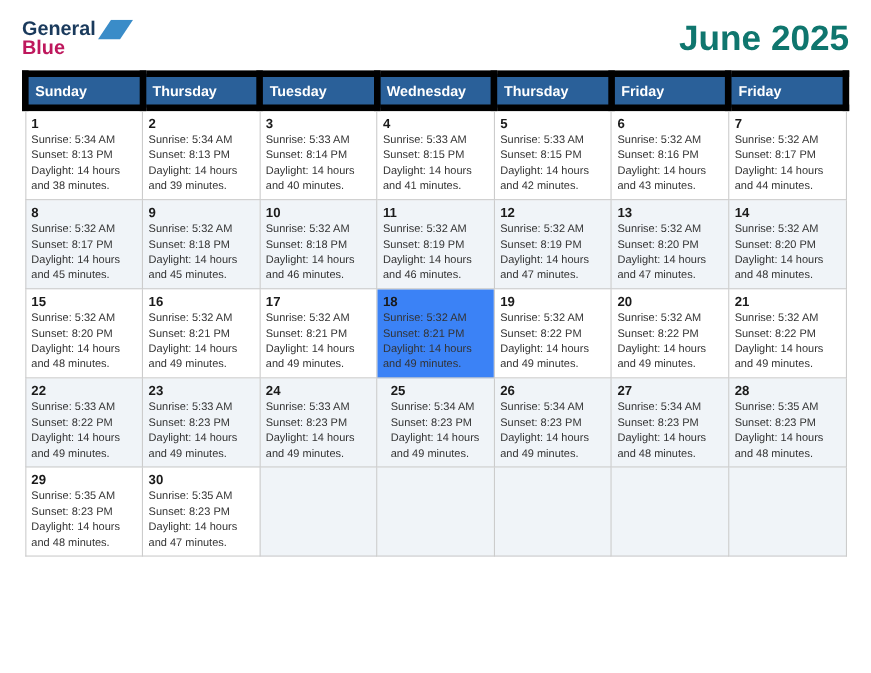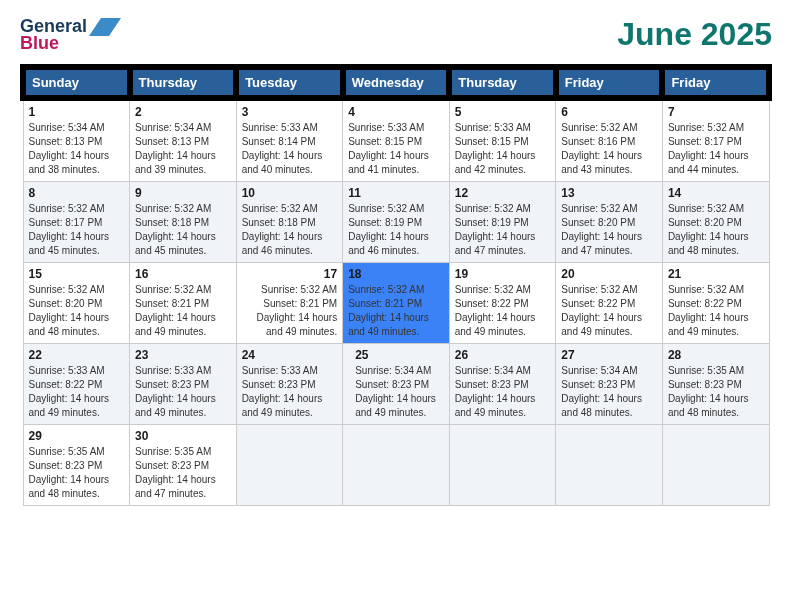--- a/index.html
+++ b/index.html
@@ -173,21 +173,21 @@
         </tr>
         <tr>
           <td style="background: rgb(255, 255, 255);">
             <span class="day-num">15</span>
             <div class="day-info">Sunrise: 5:32 AM<br>Sunset: 8:20 PM<br>Daylight: 14 hours and 48 minutes.</div>
           </td>
           <td style="background: rgb(255, 255, 255);">
             <span class="day-num">16</span>
             <div class="day-info">Sunrise: 5:32 AM<br>Sunset: 8:21 PM<br>Daylight: 14 hours and 49 minutes.</div>
           </td>
-          <td style="background: rgb(255, 255, 255); text-align: right;">
+          <td style="background: rgb(255, 255, 255);">
             <span class="day-num">17</span>
             <div class="day-info">Sunrise: 5:32 AM<br>Sunset: 8:21 PM<br>Daylight: 14 hours and 49 minutes.</div>
           </td>
           <td style="background: #3b82f6;">
             <span class="day-num">18</span>
             <div class="day-info">Sunrise: 5:32 AM<br>Sunset: 8:21 PM<br>Daylight: 14 hours and 49 minutes.</div>
           </td>
           <td style="background: rgb(255, 255, 255);">
             <span class="day-num">19</span>
             <div class="day-info">Sunrise: 5:32 AM<br>Sunset: 8:22 PM<br>Daylight: 14 hours and 49 minutes.</div>

